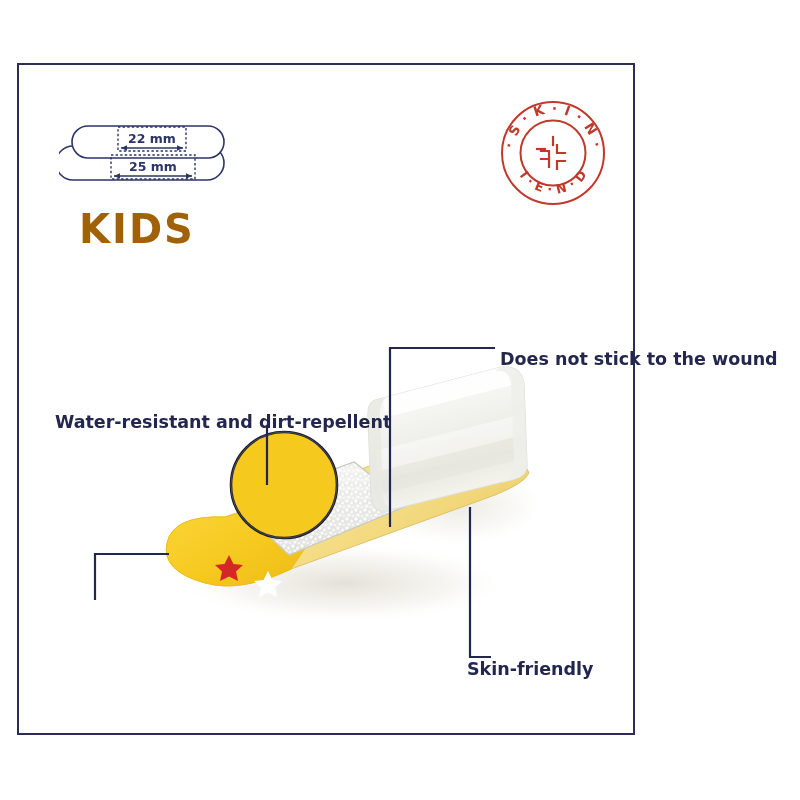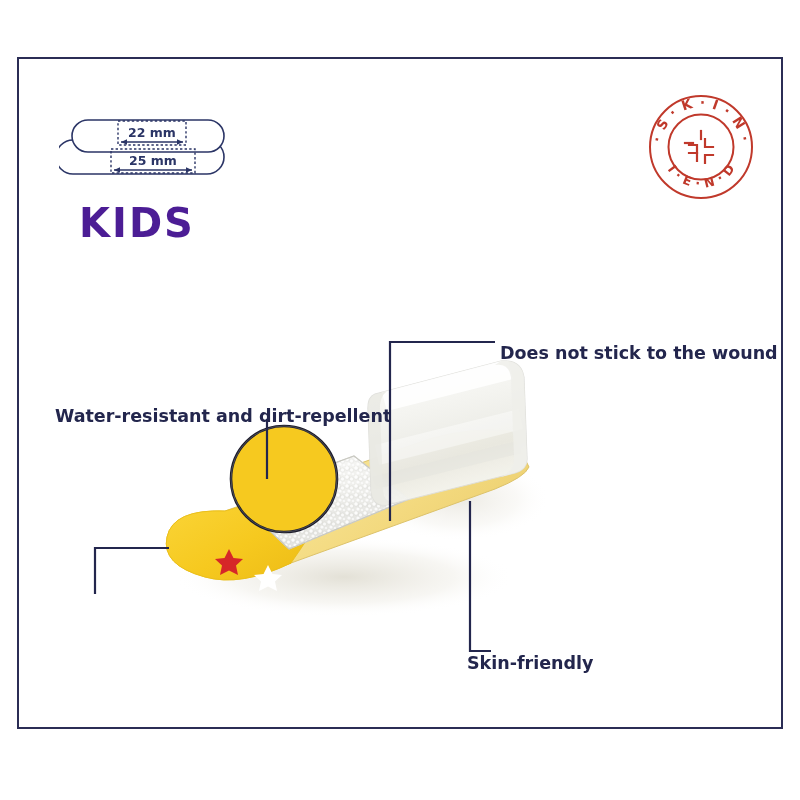--- a/index.html
+++ b/index.html
@@ -19,22 +19,22 @@
     position: relative;
     width: 800px;
     height: 800px;
     background: #ffffff;
   }
 
   
   #frame {
     position: absolute;
     left: 17px;
-    top: 57px;
-    width: 766px;
+    top: 63px;
+    width: 618px;
     height: 672px;
     border: 2px solid #2b2d55;
     box-sizing: border-box;
     background: #ffffff;
   }
 
   
   #size-diagram {
     position: absolute;
     left: 40px;
@@ -45,21 +45,21 @@
 
   
   #kids-word {
     position: absolute;
     left: 60px;
     top: 144px;
     font-family: "DejaVu Sans", sans-serif;
     font-size: 40px;
     font-weight: 700;
     letter-spacing: 2px;
-    color: #4c1d95;
+    color: #a16207;
     line-height: 1;
   }
 
   
   #skin-stamp {
     position: absolute;
     right: 24px;
     top: 32px;
     width: 112px;
     height: 112px;

